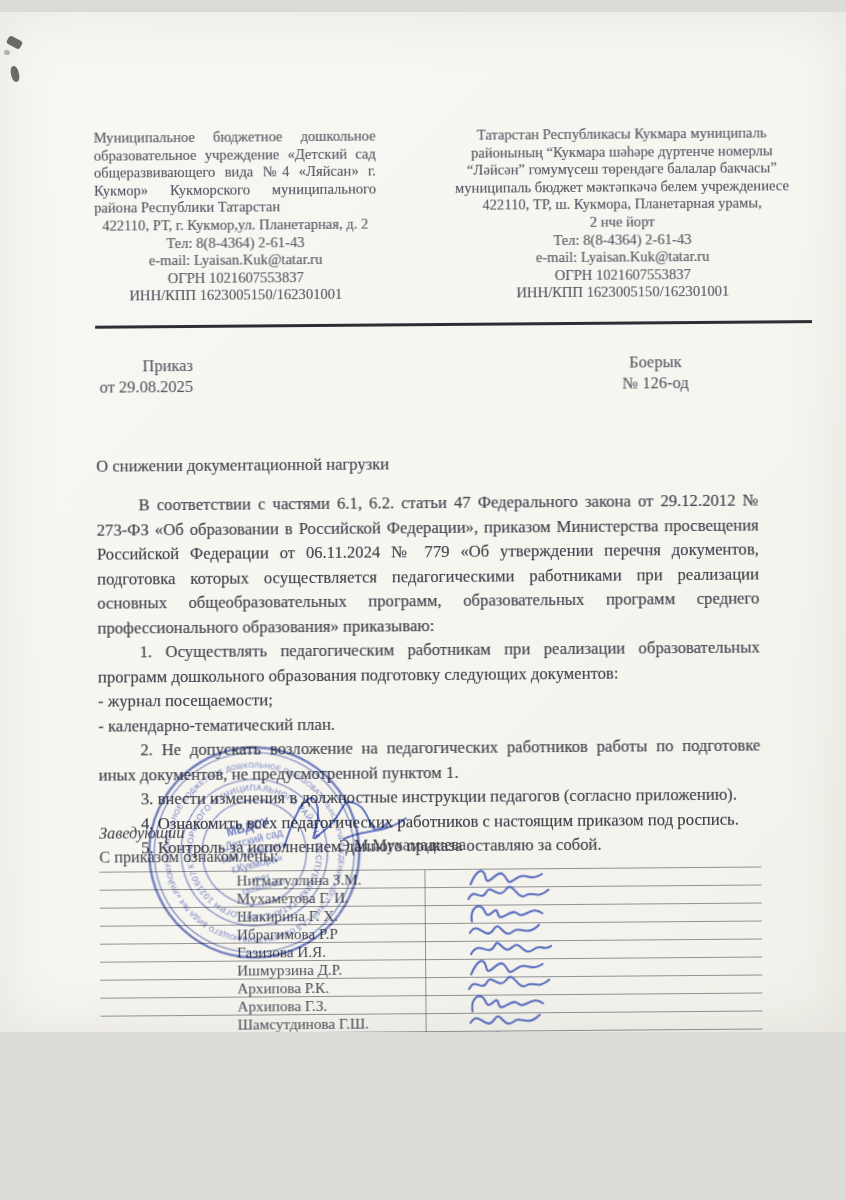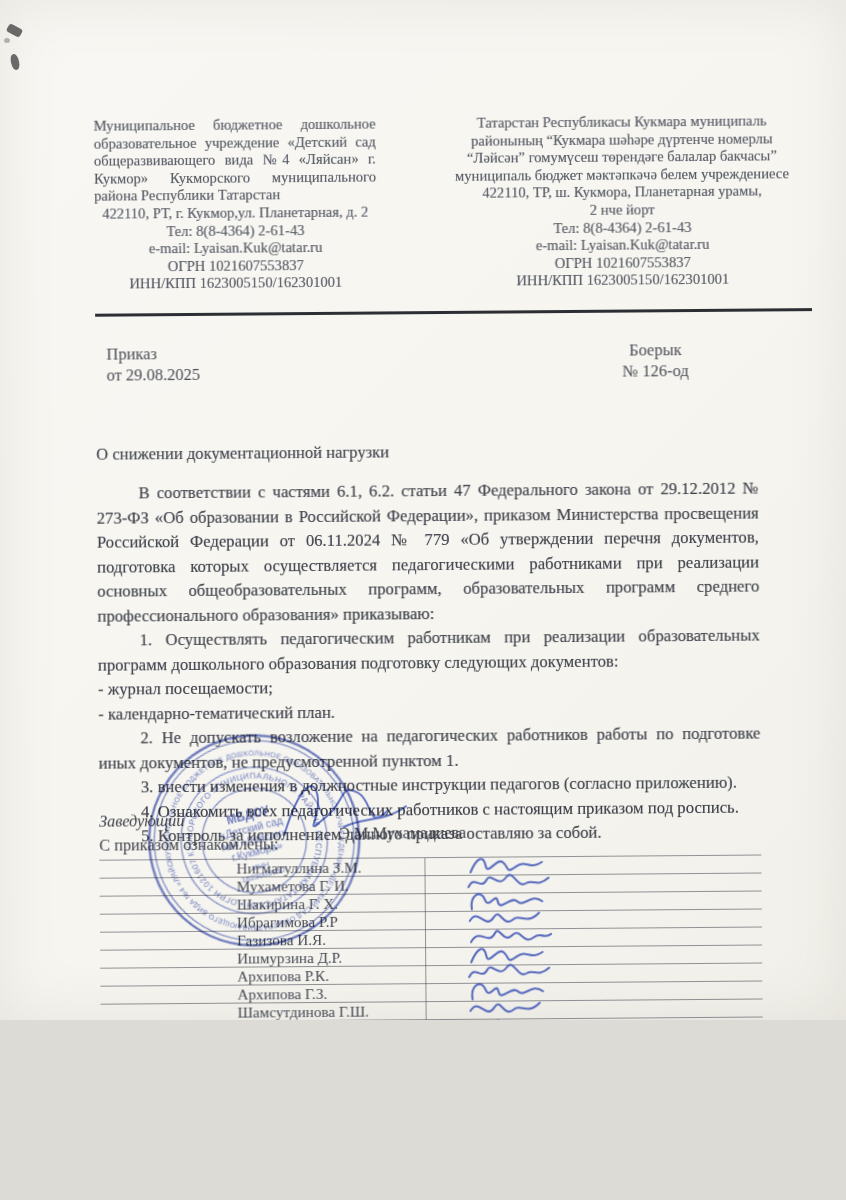--- a/index.html
+++ b/index.html
@@ -1,17 +1,17 @@
 <!DOCTYPE html>
 <html><head>
 <meta charset="utf-8">
 <style>
   html,body{margin:0;padding:0;background:#dddbd6;}
   .page{
-    position:relative;width:846px;height:1020px;margin:0 auto;overflow:hidden;
+    position:relative;width:846px;height:1020px;margin:12px auto;overflow:hidden;
     background:linear-gradient(135deg,#f8f7f3 0%,#f6f5f0 55%,#f1f0ea 100%);
     box-shadow:inset 0 0 60px rgba(120,115,100,.12);
     font-family:"Liberation Serif","DejaVu Serif",serif;
     color:#3d4049;
   }
   .artifact{position:absolute;background:#3c3c3c;opacity:.75;border-radius:3px;}
   .a1{left:7px;top:26px;width:15px;height:9px;transform:rotate(28deg);}
   .a2{left:11px;top:54px;width:8px;height:16px;transform:rotate(-12deg);border-radius:45%;}
   .a3{left:4px;top:38px;width:6px;height:5px;opacity:.35;border-radius:50%;}
 
@@ -22,21 +22,21 @@
   .hcol{font-size:14.6px;line-height:17.6px;color:#565a64;text-shadow:0 0 .4px rgba(86,90,100,.45);}
   .hleft{width:282px;}
   .hright{width:378px;text-align:center;white-space:pre-line;}
   .horg{margin:0;text-align:justify;}
   .hline{margin:0;text-align:center;}
 
   .rule{position:absolute;left:95px;top:314px;width:717px;height:3px;background:#2c2e33;}
 
   
   .order-meta{position:absolute;left:95px;top:344px;width:662px;height:60px;font-size:16.5px;line-height:21px;color:#4a4d56;}
-  .om-left{position:absolute;left:11px;top:0;}
+  .om-left{position:absolute;left:4px;top:0;text-align:right;}
   .om-right{position:absolute;left:460px;top:0;width:200px;text-align:center;}
   .om-left p,.om-right p{margin:0;}
 
   .doc-title{position:absolute;left:95px;top:445px;margin:0;font-size:16.6px;color:#41444d;text-shadow:0 0 .4px rgba(65,68,77,.4);}
 
   
   .body-block{position:absolute;left:95px;top:482px;width:662px;font-size:16.7px;line-height:24.5px;color:#3c3f48;text-shadow:0 0 .4px rgba(60,63,72,.4);}
   .body-block p{margin:0;text-align:justify;}
   .body-block p.indent{text-indent:42px;}
   .body-block b{font-weight:normal;color:#33363e;}

